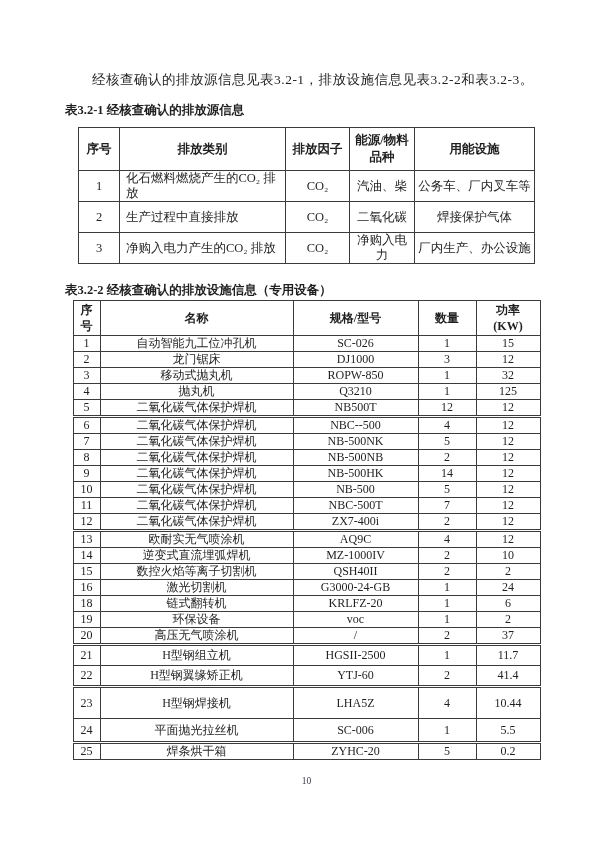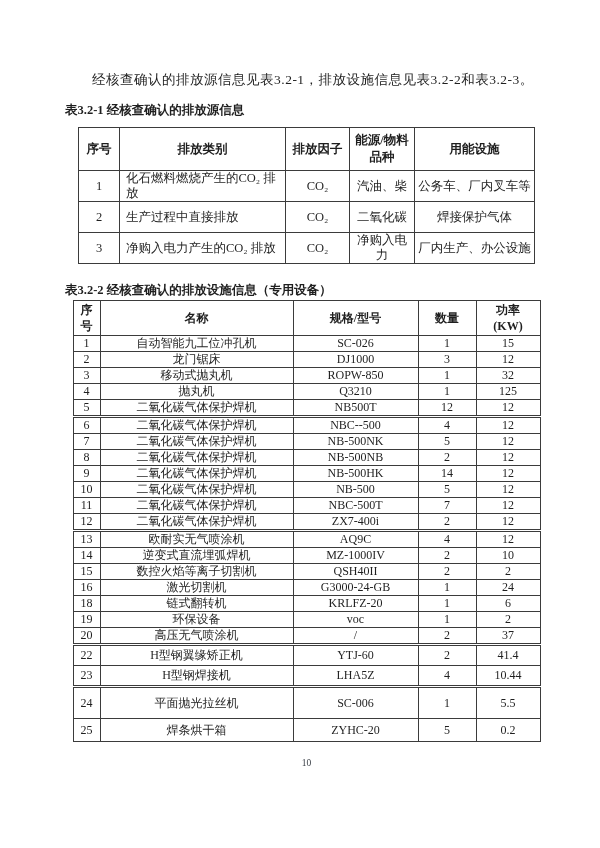--- a/index.html
+++ b/index.html
@@ -291,20 +291,27 @@
           <td>2</td>
         </tr>
         <tr>
           <td>20</td>
           <td>高压无气喷涂机</td>
           <td>/</td>
           <td>2</td>
           <td>37</td>
         </tr>
         <tr>
+          <td>21</td>
+          <td>H型钢组立机</td>
+          <td>HGSII-2500</td>
+          <td>1</td>
+          <td>11.7</td>
+        </tr>
+        <tr>
           <td>22</td>
           <td>H型钢翼缘矫正机</td>
           <td>YTJ-60</td>
           <td>2</td>
           <td>41.4</td>
         </tr>
         <tr>
           <td>23</td>
           <td>H型钢焊接机</td>
           <td>LHA5Z</td>

